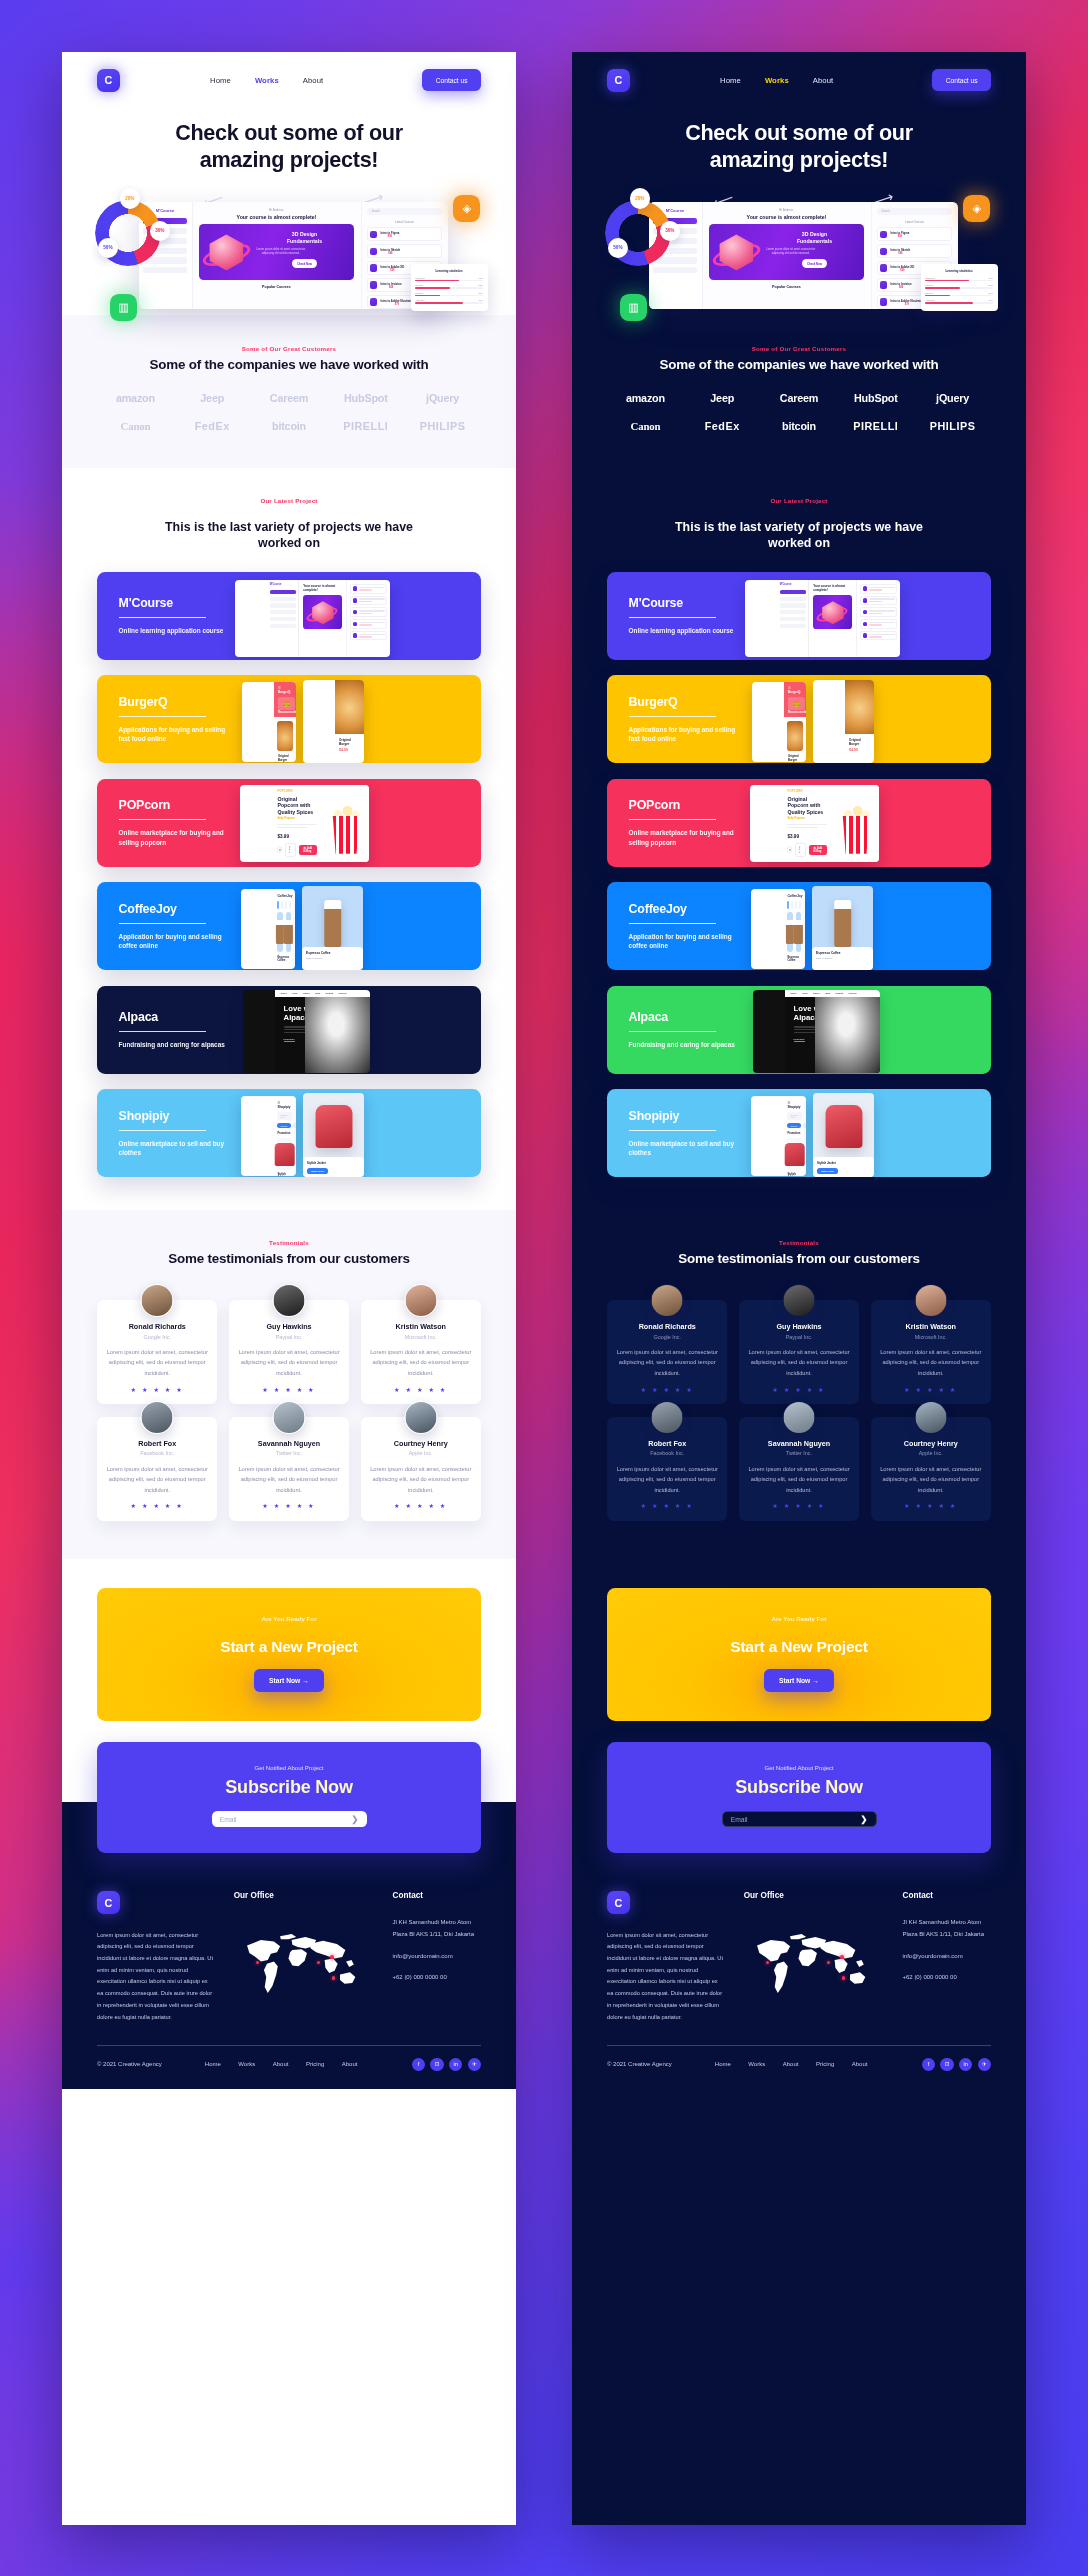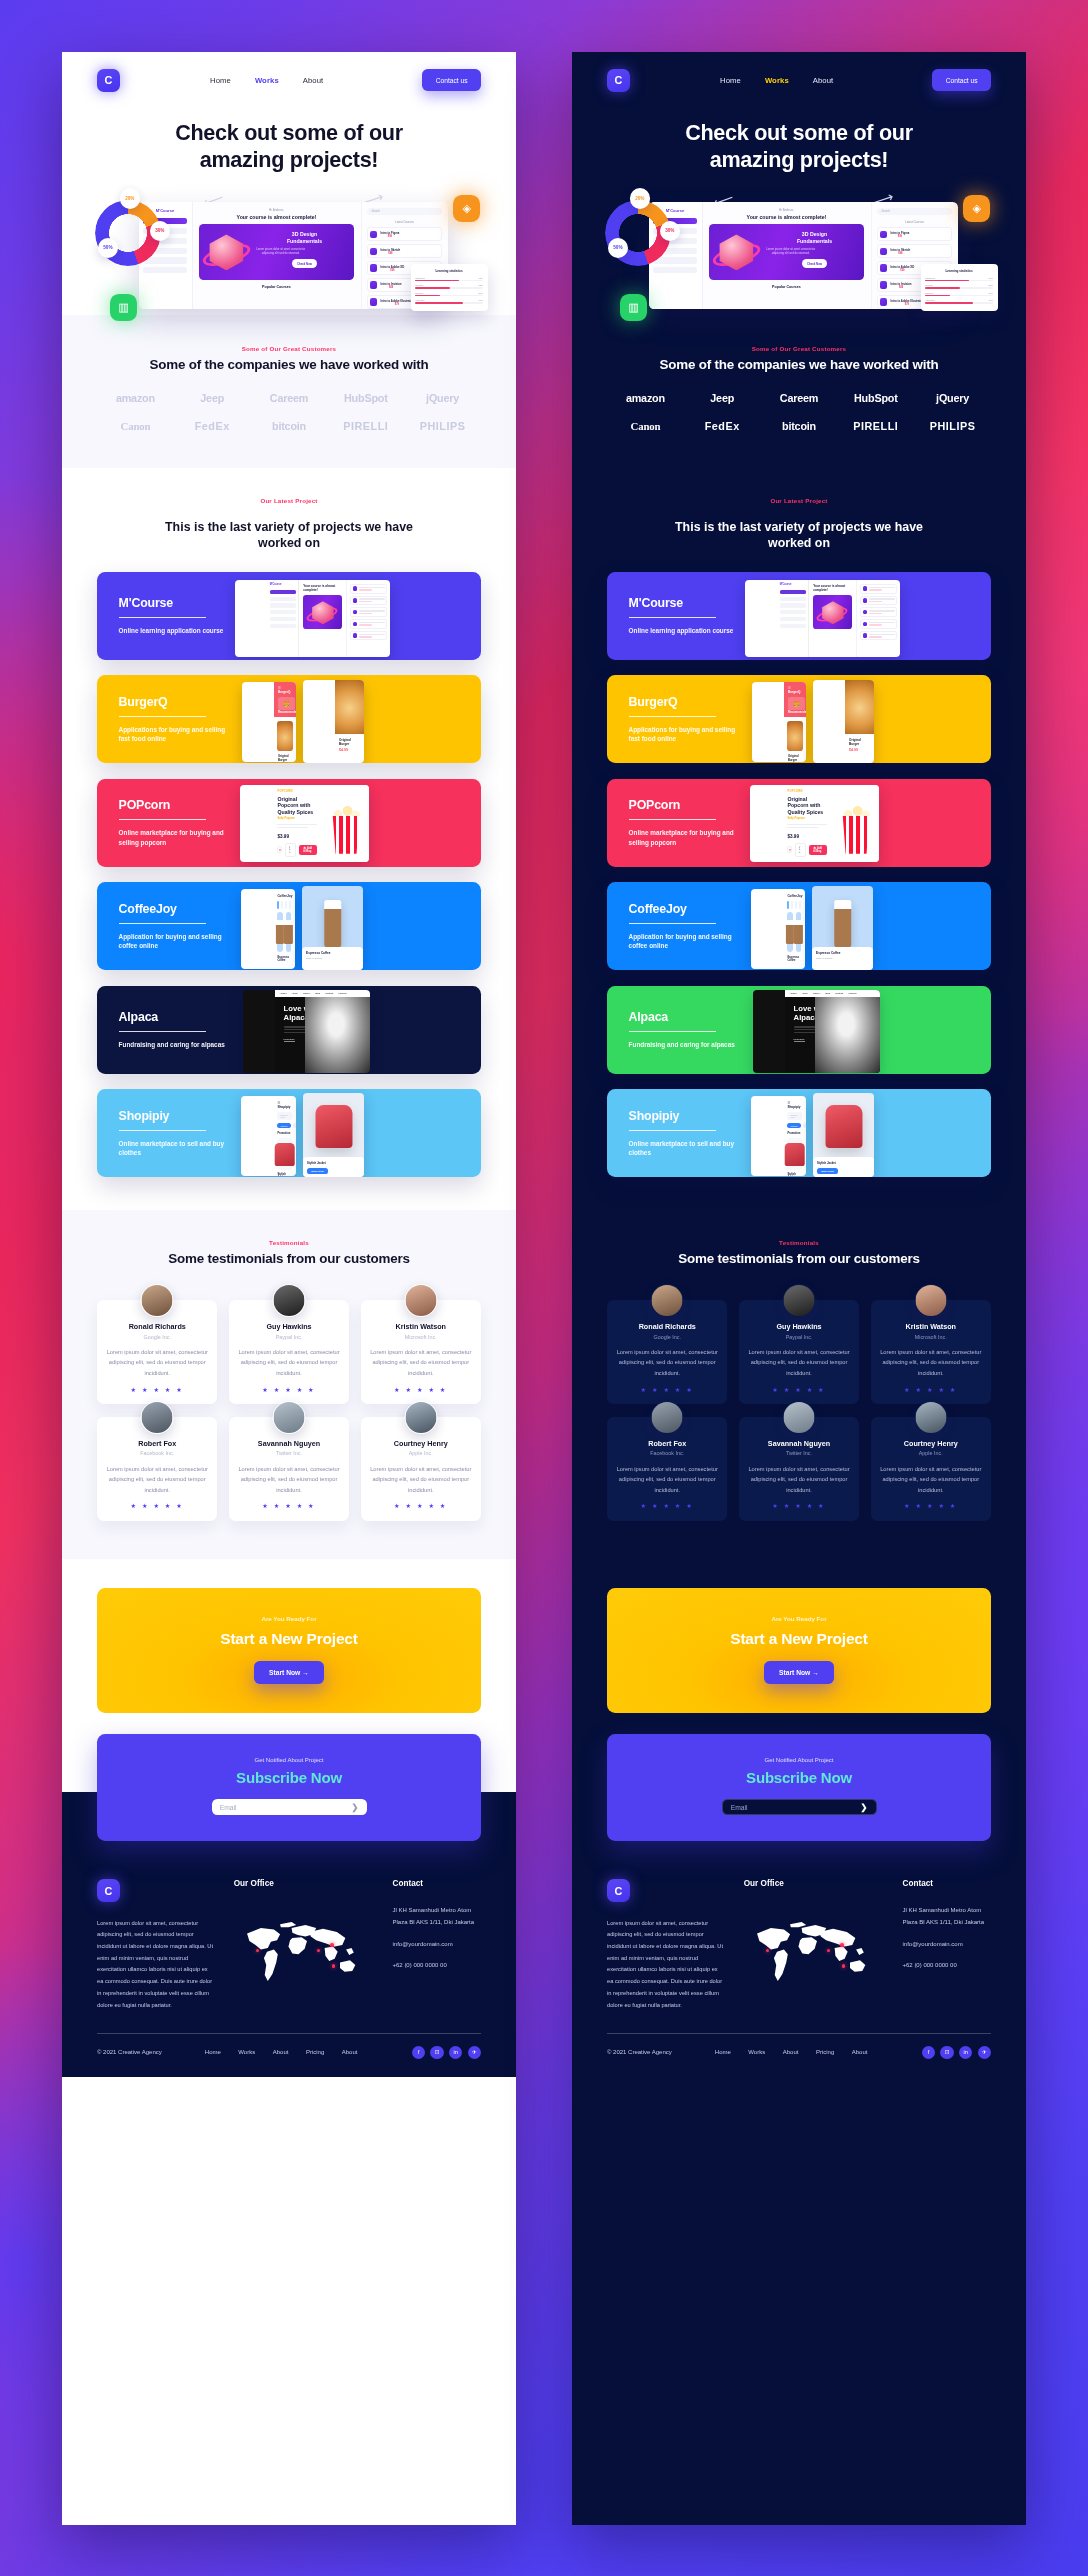--- a/index.html
+++ b/index.html
@@ -224,37 +224,37 @@
 
   
   .cta-wrap { padding: 29px 35px 21.6px; position:relative; }
   .light .cta-wrap { background:#ffffff; }
   .dark  .cta-wrap { background:#050f3a; }
   .cta {
     border-radius: 8.2px; background: radial-gradient(ellipse at 50% 72%, #ffae00 0%, #ffc400 42%, #ffcb08 100%);
     text-align:center; padding: 27px 0 29px;
   }
   .cta-eye { color:rgba(255,255,255,.8); font-size:6.2px; font-weight:600; }
-  .cta-h { color:#fff; font-size:15.5px; font-weight:800; margin-top:8px; letter-spacing:-0.2px; }
+  .cta-h { color:#fff; font-size:15.5px; font-weight:800; margin-top:16px; letter-spacing:-0.2px; }
   .cta-btn {
     margin-top:13.4px; background:#4f3ff0; color:#fff; border:none; cursor:pointer;
     font-size:6.7px; font-weight:700; padding:7.7px 15.5px; border-radius:5.7px;
     box-shadow:0 7.2px 17.5px rgba(79,63,240,.42);
   }
 
   
   .sub-wrap { padding: 0 35px; position:relative; }
   .light .sub-wrap { background: linear-gradient(to bottom,#ffffff 0%,#ffffff 54%,#050f3a 54%,#050f3a 100%); }
   .dark  .sub-wrap { background: linear-gradient(to bottom,#050f3a 0%,#050f3a 100%); }
   .sub {
     border-radius:8.2px; background:#5140f2; text-align:center; padding:23px 0 26px;
     box-shadow:0 11.3px 27px rgba(60,45,200,.35);
   }
   .sub-eye { color:rgba(255,255,255,.82); font-size:6px; }
-  .sub-h { color:#5eead4; font-size:15px; font-weight:800; margin-top:5.7px; letter-spacing:-0.2px; }
+  .sub-h { color:#fef9c3; font-size:18px; font-weight:800; margin-top:5.7px; letter-spacing:-0.2px; }
   .sub-field {
     margin:13.4px auto 0; width:155px; height:16px; border-radius:5.2px;
     display:flex; align-items:center; padding:0 8.2px; background:#fff;
   }
   .light .sub-field { background:#fff; }
   .dark  .sub-field { background:#050f3a; border:0.5px solid rgba(255,255,255,.18); }
   .sub-field input {
     flex:1; border:none; outline:none; background:transparent; font-size:6.7px;
     font-family:"Liberation Sans", sans-serif;
   }

